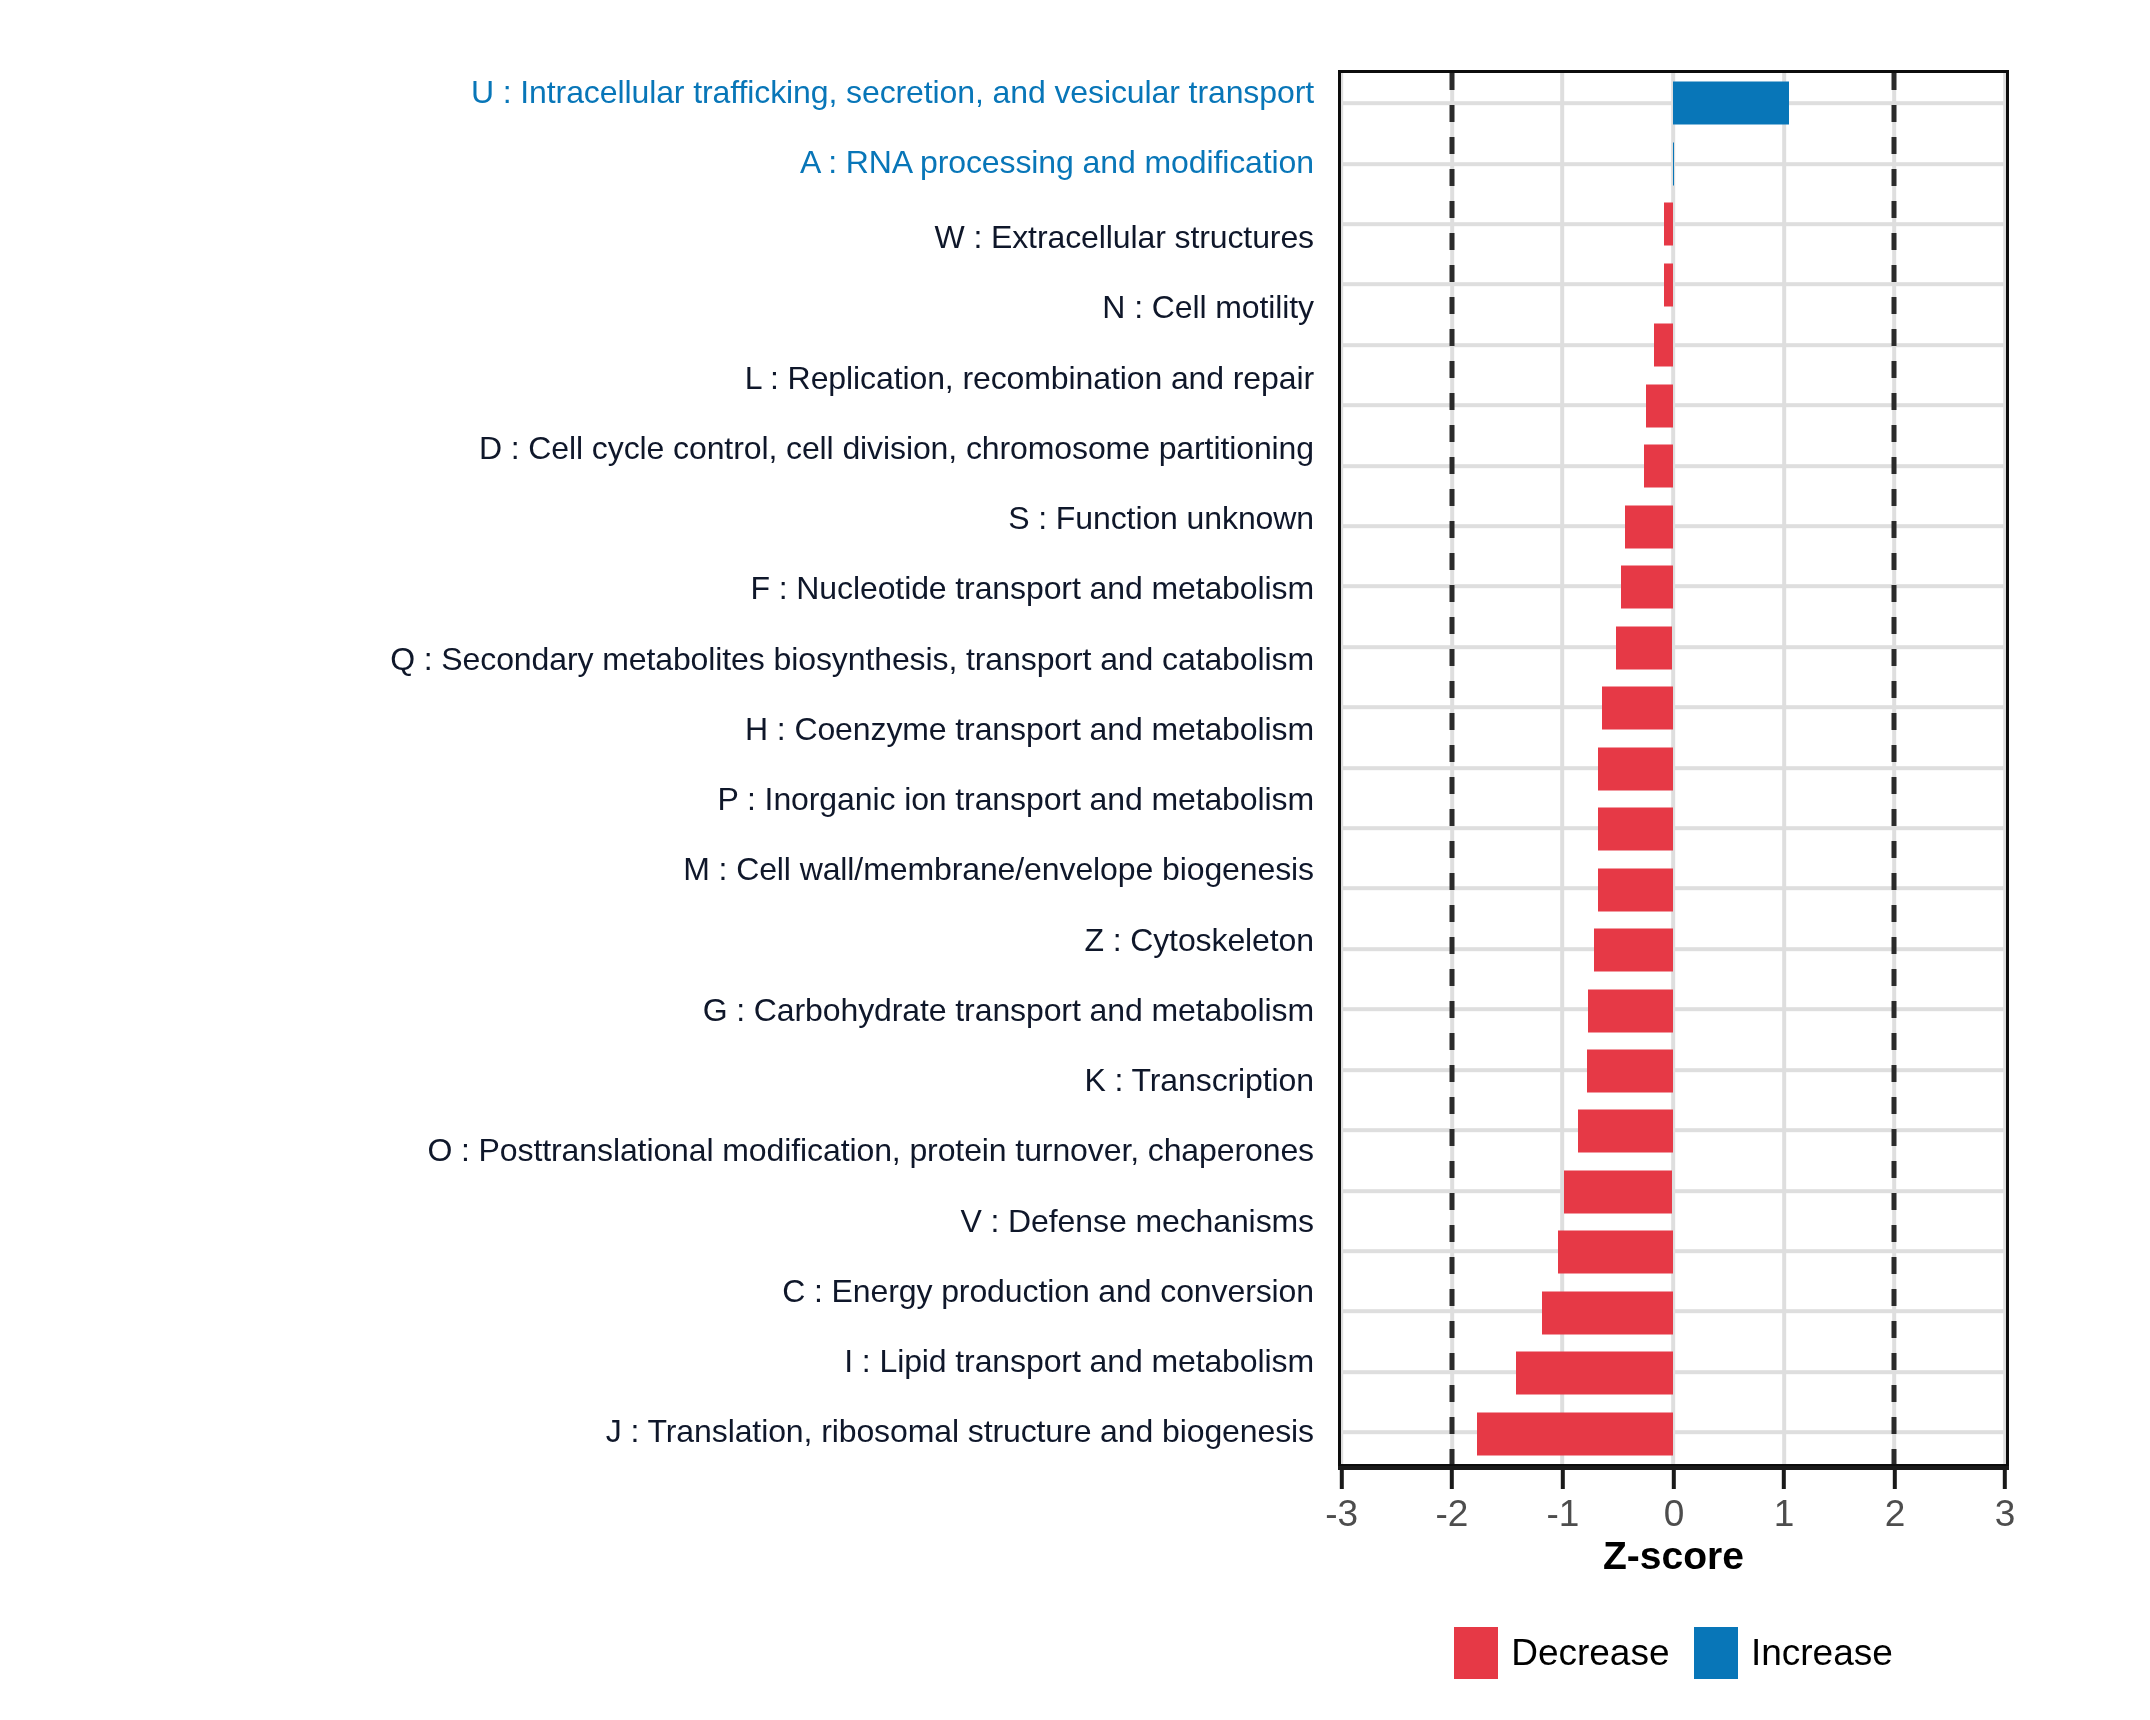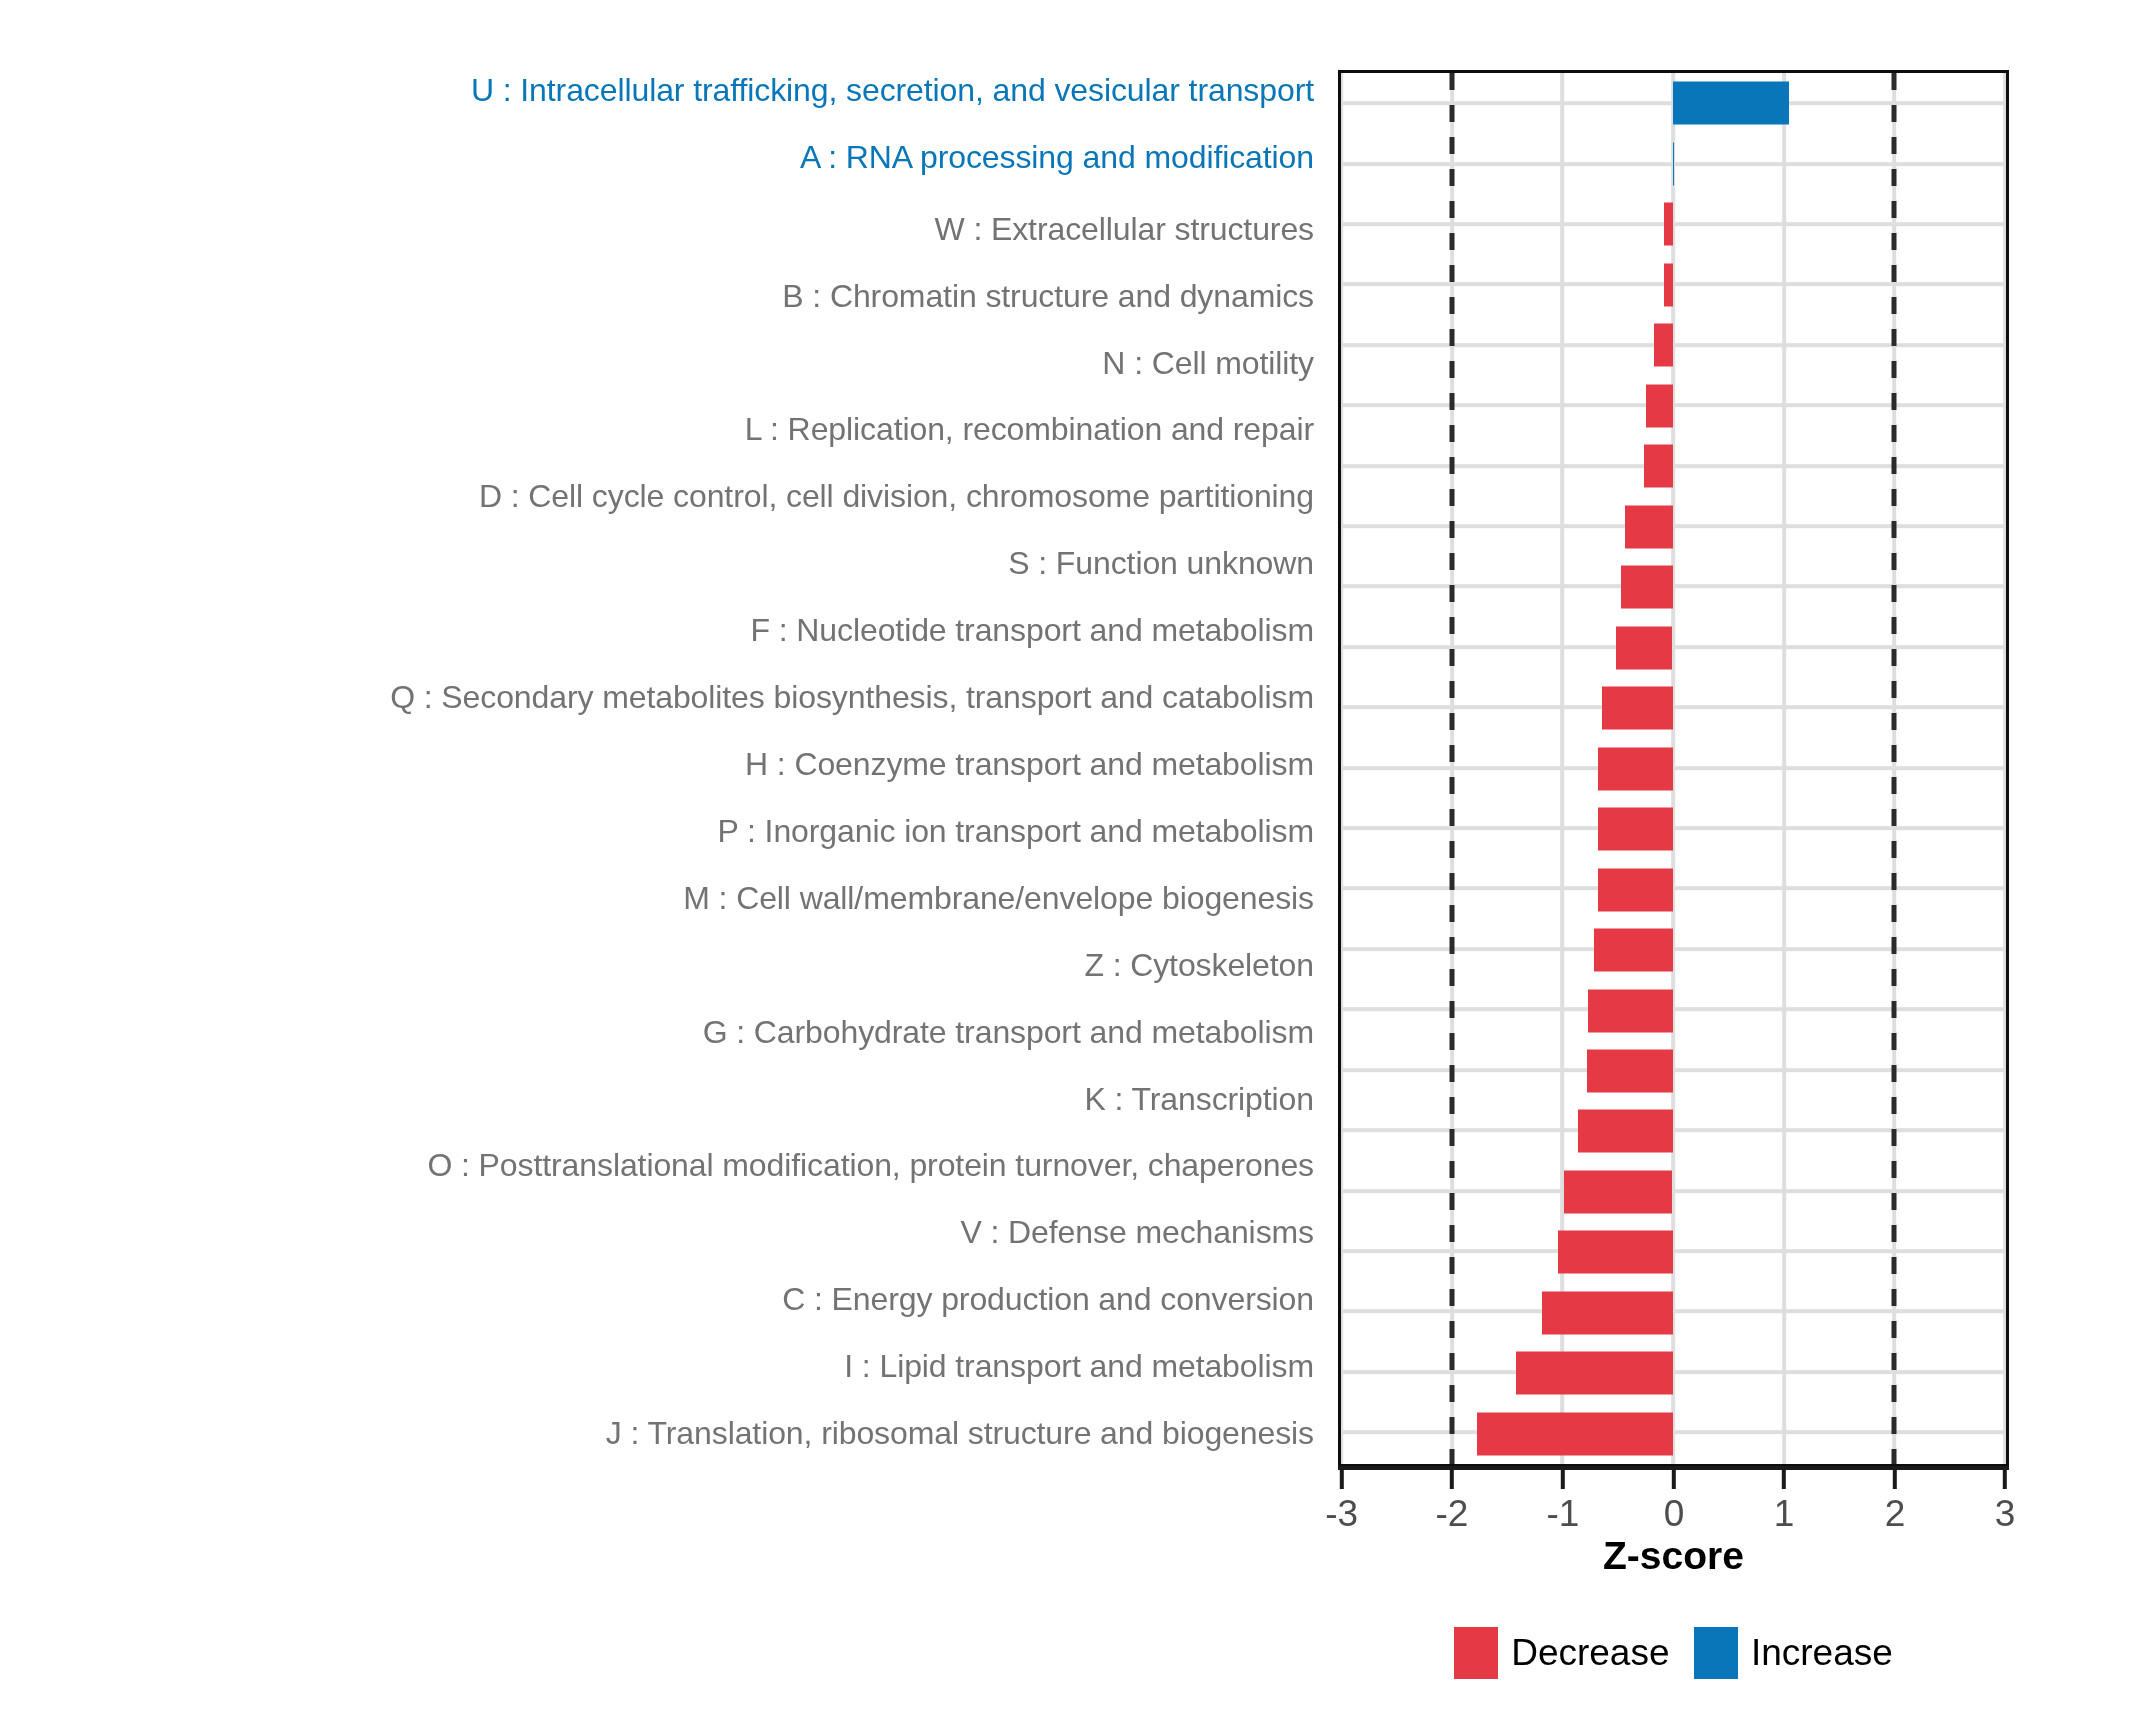--- a/index.html
+++ b/index.html
@@ -28,21 +28,21 @@
     padding-right:16px;
     box-sizing:border-box;
     padding-left:17px;
   }
   .cat-label{
     font-size:32px;
     line-height:1;
     white-space:nowrap;
     letter-spacing:-0.1px;
   }
-  .cat-label.dec{color:#737373;margin-top:9px;}
+  .cat-label.dec{color:#0f172a;margin-top:9px;}
   .cat-label.inc{color:#0876b8;}
 
   
   #panel{
     position:absolute;
     left:1338px; top:70px;
     width:671px; height:1397px;
     background:#ffffff;
     border:3.6px solid #0d0d0d;
     box-sizing:border-box;
@@ -122,23 +122,20 @@
 
   <div id="labels">
       <div class="cat-row">
         <span class="cat-label inc">U : Intracellular trafficking, secretion, and vesicular transport</span>
       </div>
       <div class="cat-row">
         <span class="cat-label inc">A : RNA processing and modification</span>
       </div>
       <div class="cat-row">
         <span class="cat-label dec">W : Extracellular structures</span>
-      </div>
-      <div class="cat-row">
-        <span class="cat-label dec">B : Chromatin structure and dynamics</span>
       </div>
       <div class="cat-row">
         <span class="cat-label dec">N : Cell motility</span>
       </div>
       <div class="cat-row">
         <span class="cat-label dec">L : Replication, recombination and repair</span>
       </div>
       <div class="cat-row">
         <span class="cat-label dec">D : Cell cycle control, cell division, chromosome partitioning</span>
       </div>

